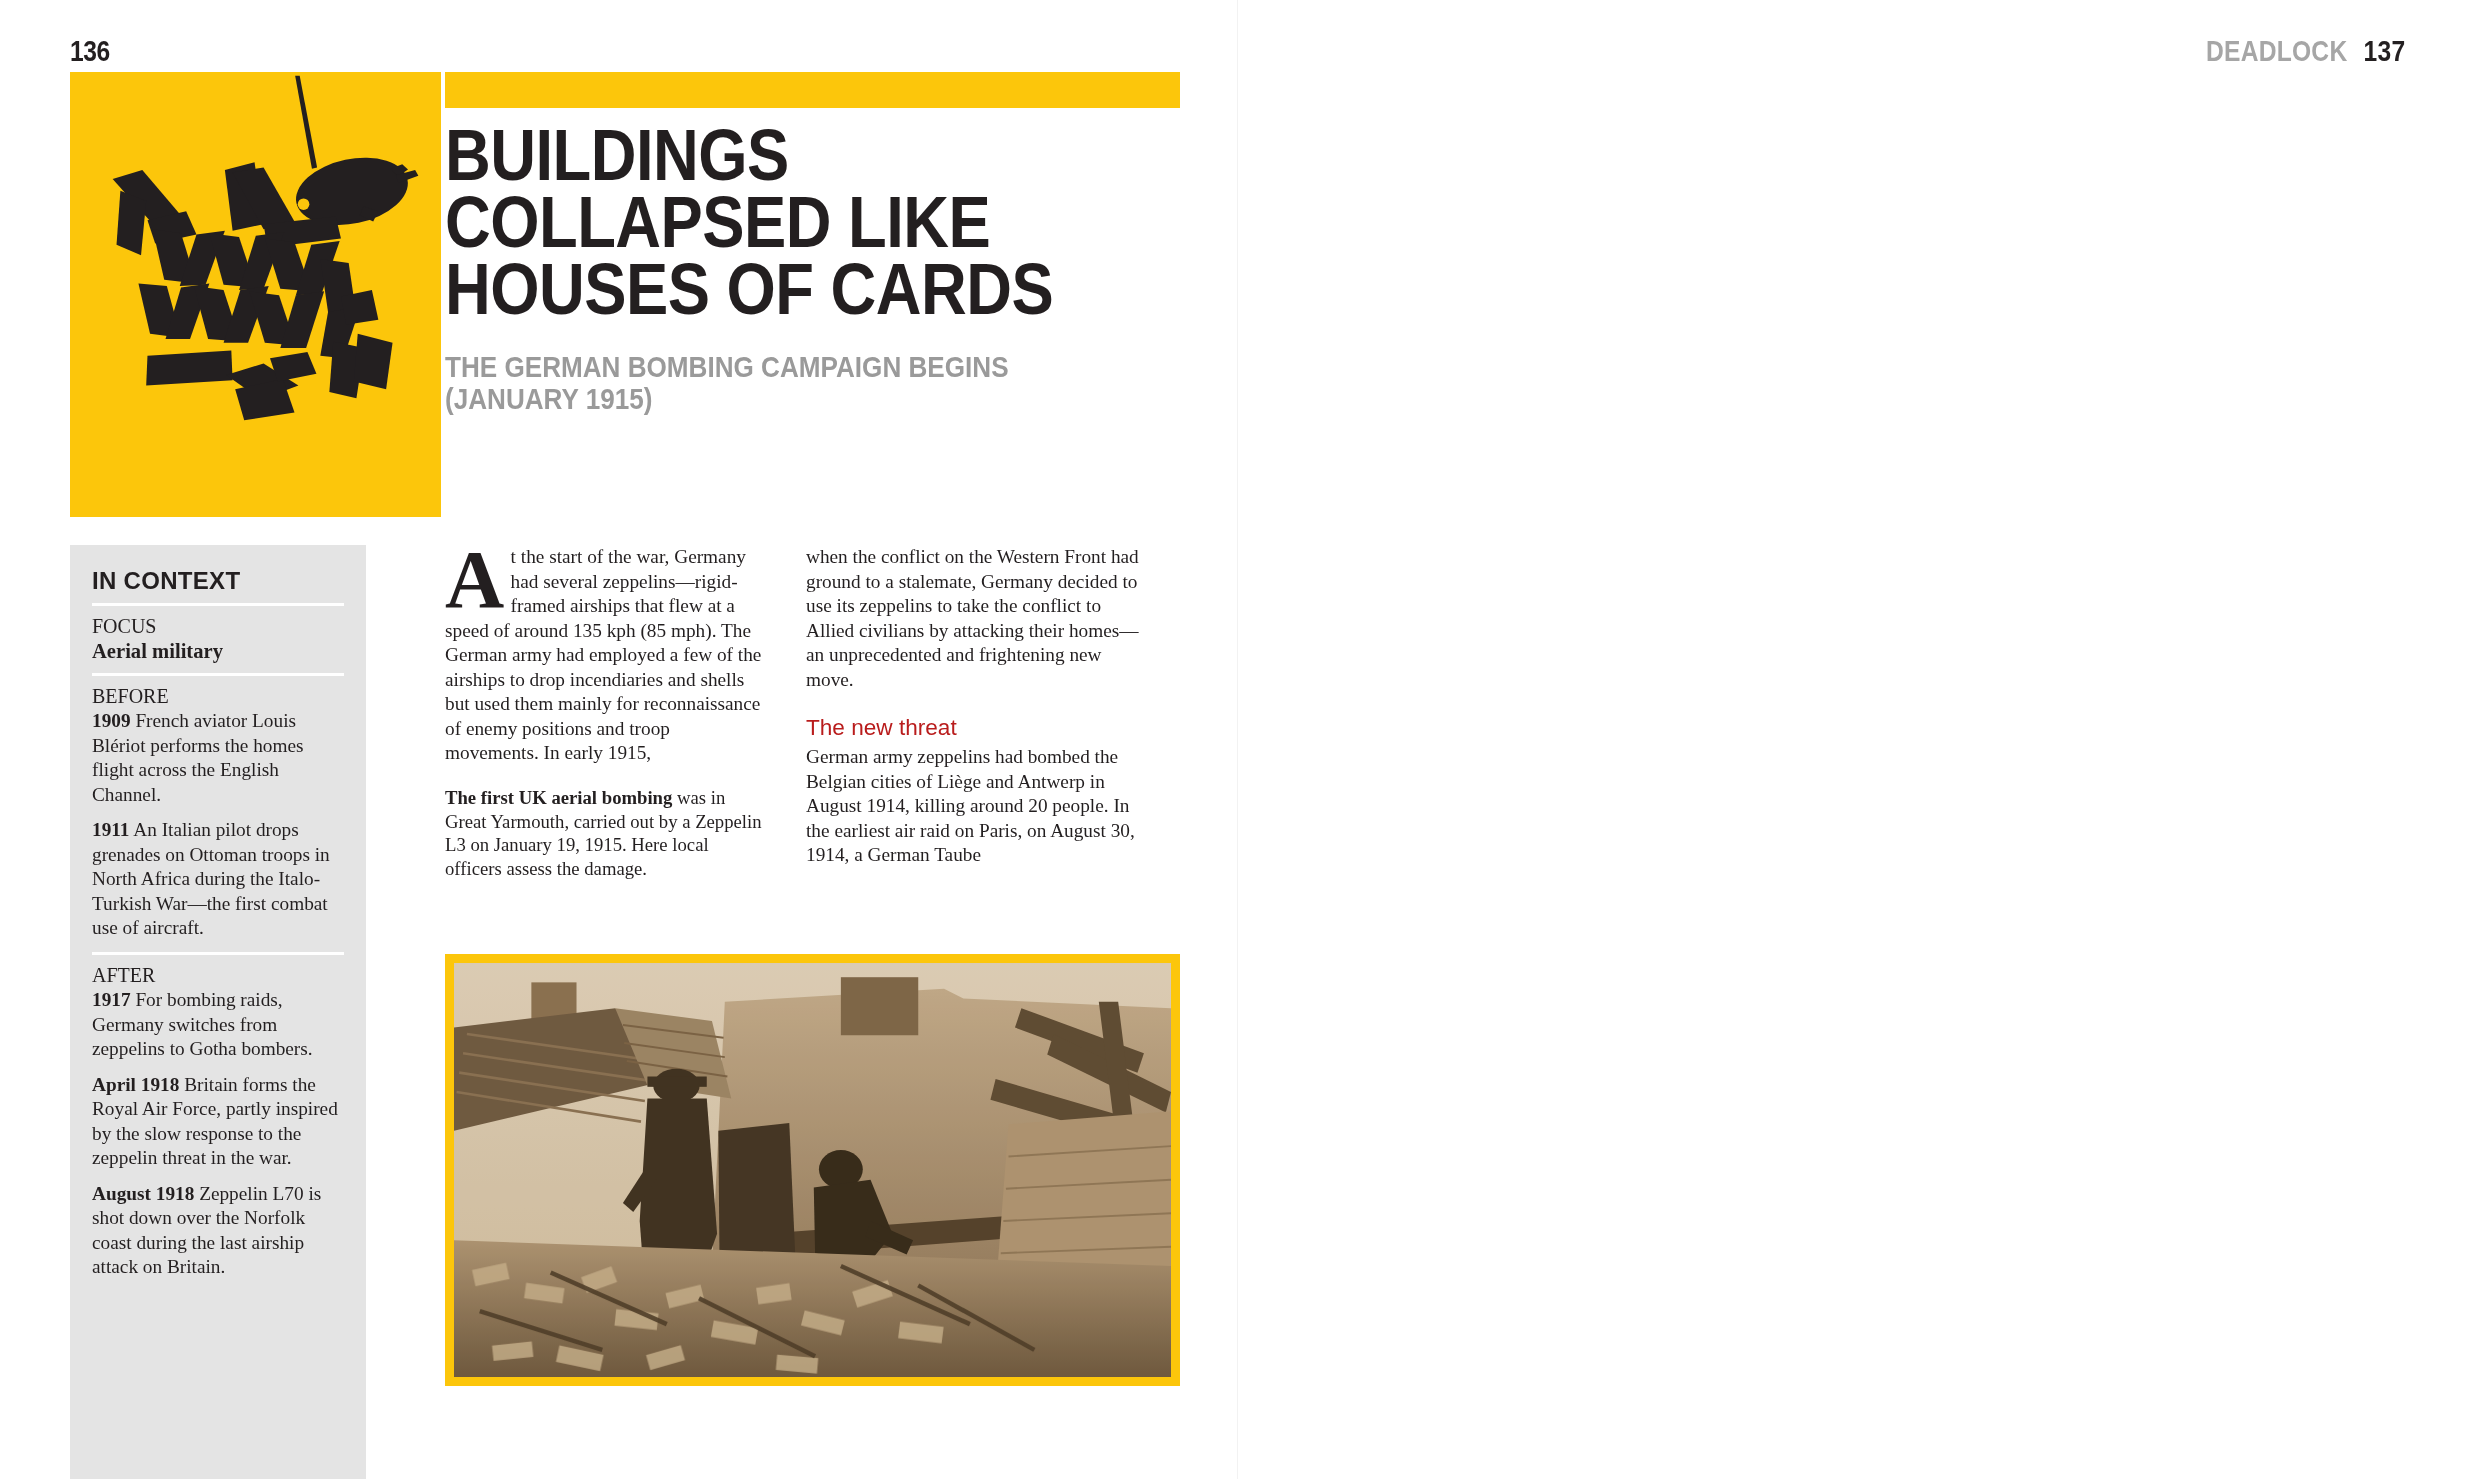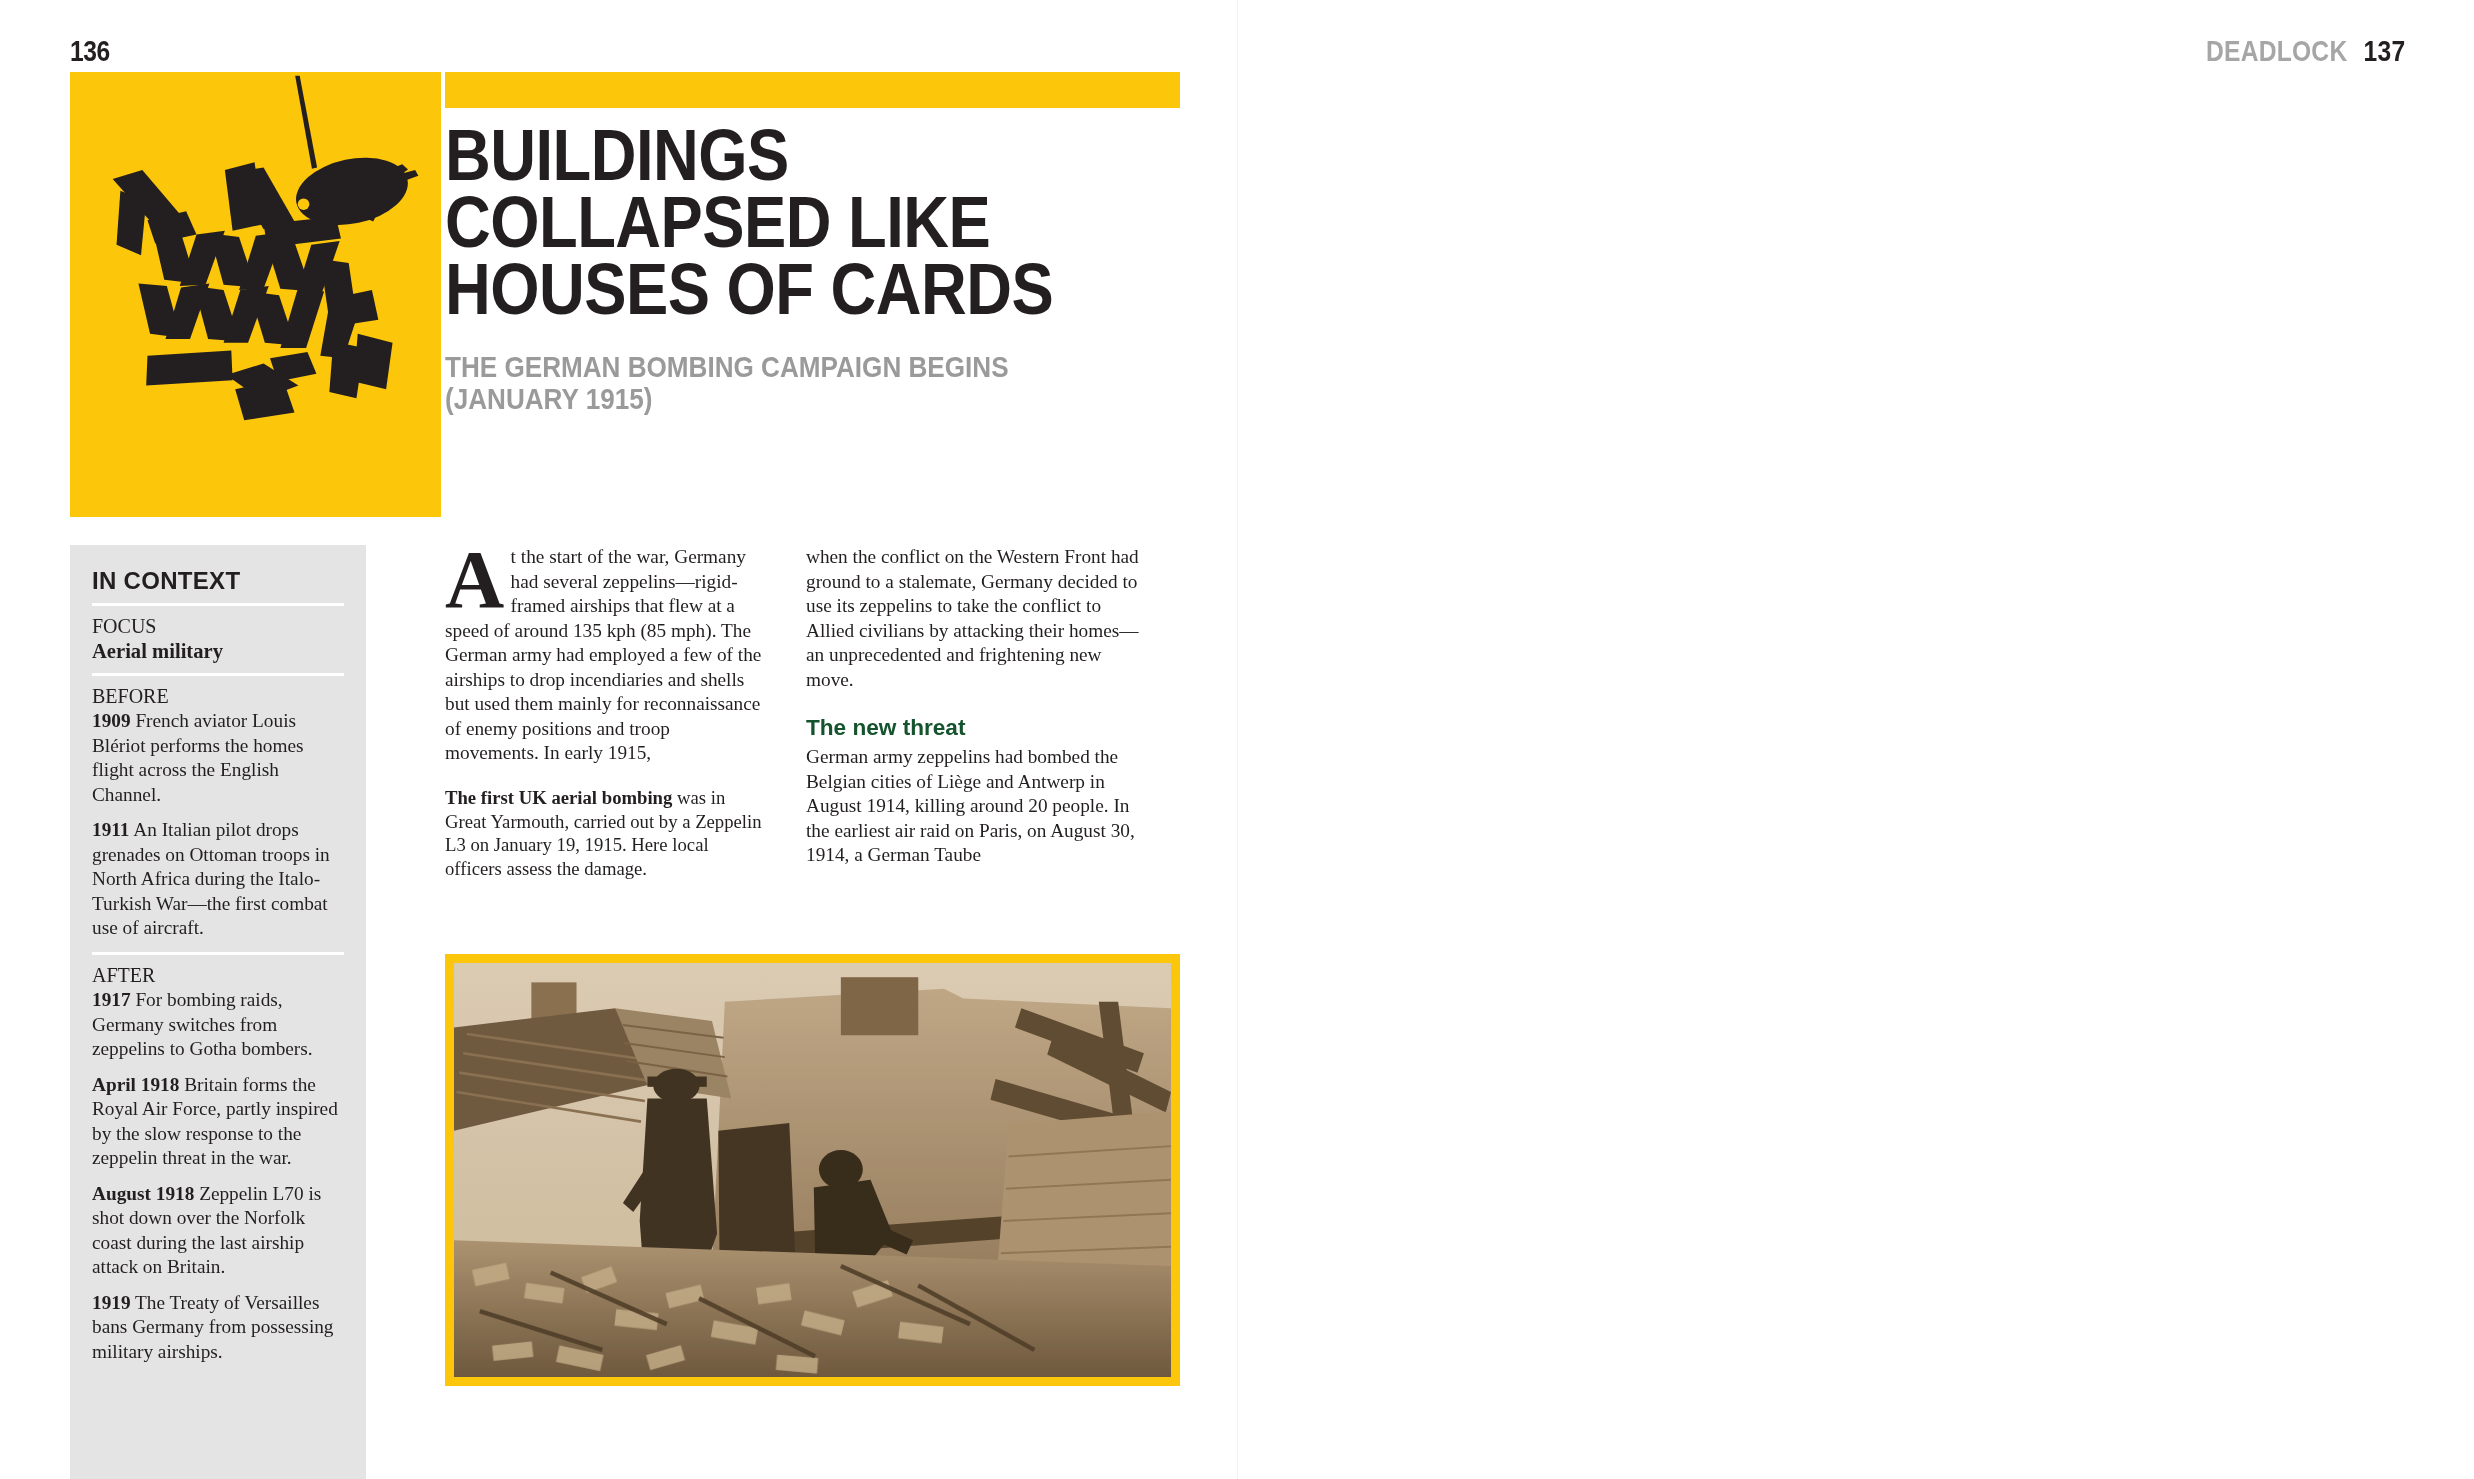--- a/index.html
+++ b/index.html
@@ -75,22 +75,22 @@
   .lcol2{left:806px;top:545px;width:335px;}
 
   .dropcap-p{position:relative;}
   .dropcap{
     float:left;font-family:"Liberation Serif",serif;font-weight:bold;
     font-size:82px;line-height:0.78;margin:2.6px 6.4px -2.6px 0;color:#231f20;
   }
   .caption{font-size:18.7px;line-height:1.26;margin-top:20.6px;}
   .caption b{font-weight:bold;}
   .sub-head{
-    font-family:"Liberation Sans",sans-serif;font-weight:bold;font-size:22.6px;
-    color:#14532d;margin:22px 0 2.6px 0;
+    font-family:"Liberation Sans",sans-serif;font-weight:normal;font-size:22.6px;
+    color:#b91c1c;margin:22px 0 2.6px 0;
   }
   p.body{margin:0 0 0 0;}
 
   
   .photo{
     position:absolute;left:445px;top:954px;width:735px;height:432px;
     border:9px solid #fcc60b;box-sizing:border-box;overflow:hidden;background:#cbb79b;
   }
   .photo svg{display:block;width:100%;height:100%;}
 
@@ -185,23 +185,20 @@
       <div class="ic-label">AFTER</div>
 
       <div class="ic-entry">
         <b>1917</b><span> For bombing raids, Germany switches from zeppelins to Gotha bombers.</span>
       </div>
       <div class="ic-entry">
         <b>April 1918</b><span> Britain forms the Royal Air Force, partly inspired by the slow response to the zeppelin threat in the war.</span>
       </div>
       <div class="ic-entry">
         <b>August 1918</b><span> Zeppelin L70 is shot down over the Norfolk coast during the last airship attack on Britain.</span>
-      </div>
-      <div class="ic-entry">
-        <b>1919</b><span> The Treaty of Versailles bans Germany from possessing military airships.</span>
       </div>
     </div>
 
     <div class="col lcol1">
       <p class="body dropcap-p">
         <span class="dropcap">A</span><span>t the start of the war, Germany had several zeppelins—rigid-framed airships that flew at a speed of around 135 kph (85 mph). The German army had employed a few of the airships to drop incendiaries and shells but used them mainly for reconnaissance of enemy positions and troop movements. In early 1915,</span>
       </p>
       <div class="caption">
         <b>The first UK aerial bombing</b><span> was in Great Yarmouth, carried out by a Zeppelin L3 on January 19, 1915. Here local officers assess the damage.</span>
       </div>

